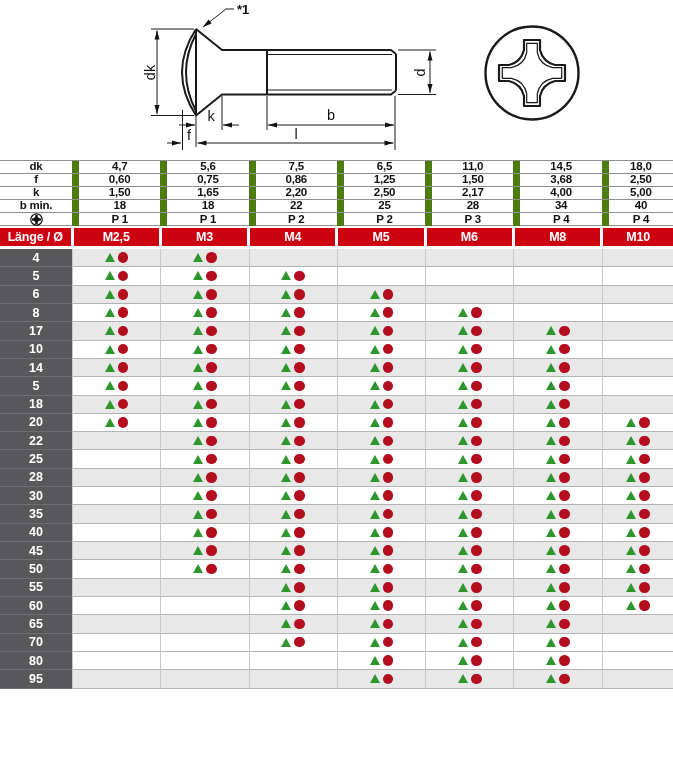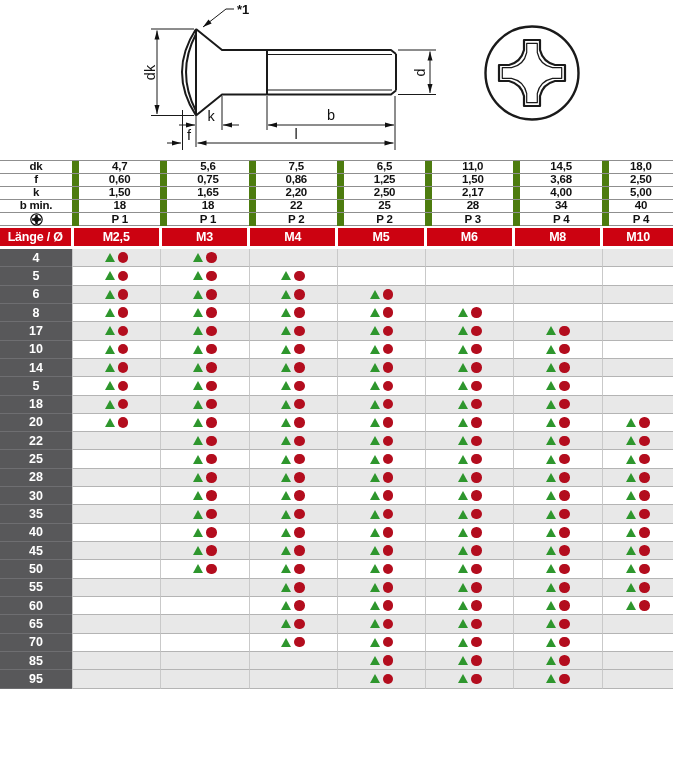--- a/index.html
+++ b/index.html
@@ -964,22 +964,22 @@
           </div>
         </div>
         <div class="avail-cell">
           <div class="mark">
             <div class="tri"></div>
             <div class="dot"></div>
           </div>
         </div>
         <div class="avail-cell"></div>
       </div>
-      <div class="avail-row alt">
-        <div class="avail-cell avail-label">85</div>
+      <div class="avail-row">
+        <div class="avail-cell avail-label">80</div>
         <div class="avail-cell"></div>
         <div class="avail-cell"></div>
         <div class="avail-cell"></div>
         <div class="avail-cell">
           <div class="mark">
             <div class="tri"></div>
             <div class="dot"></div>
           </div>
         </div>
         <div class="avail-cell">

